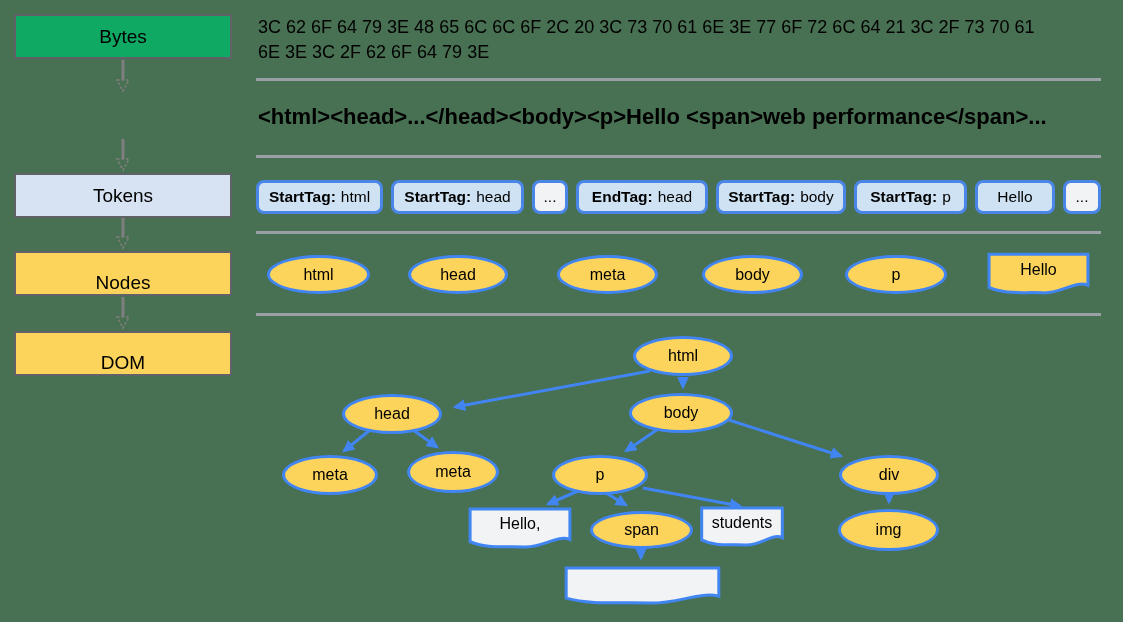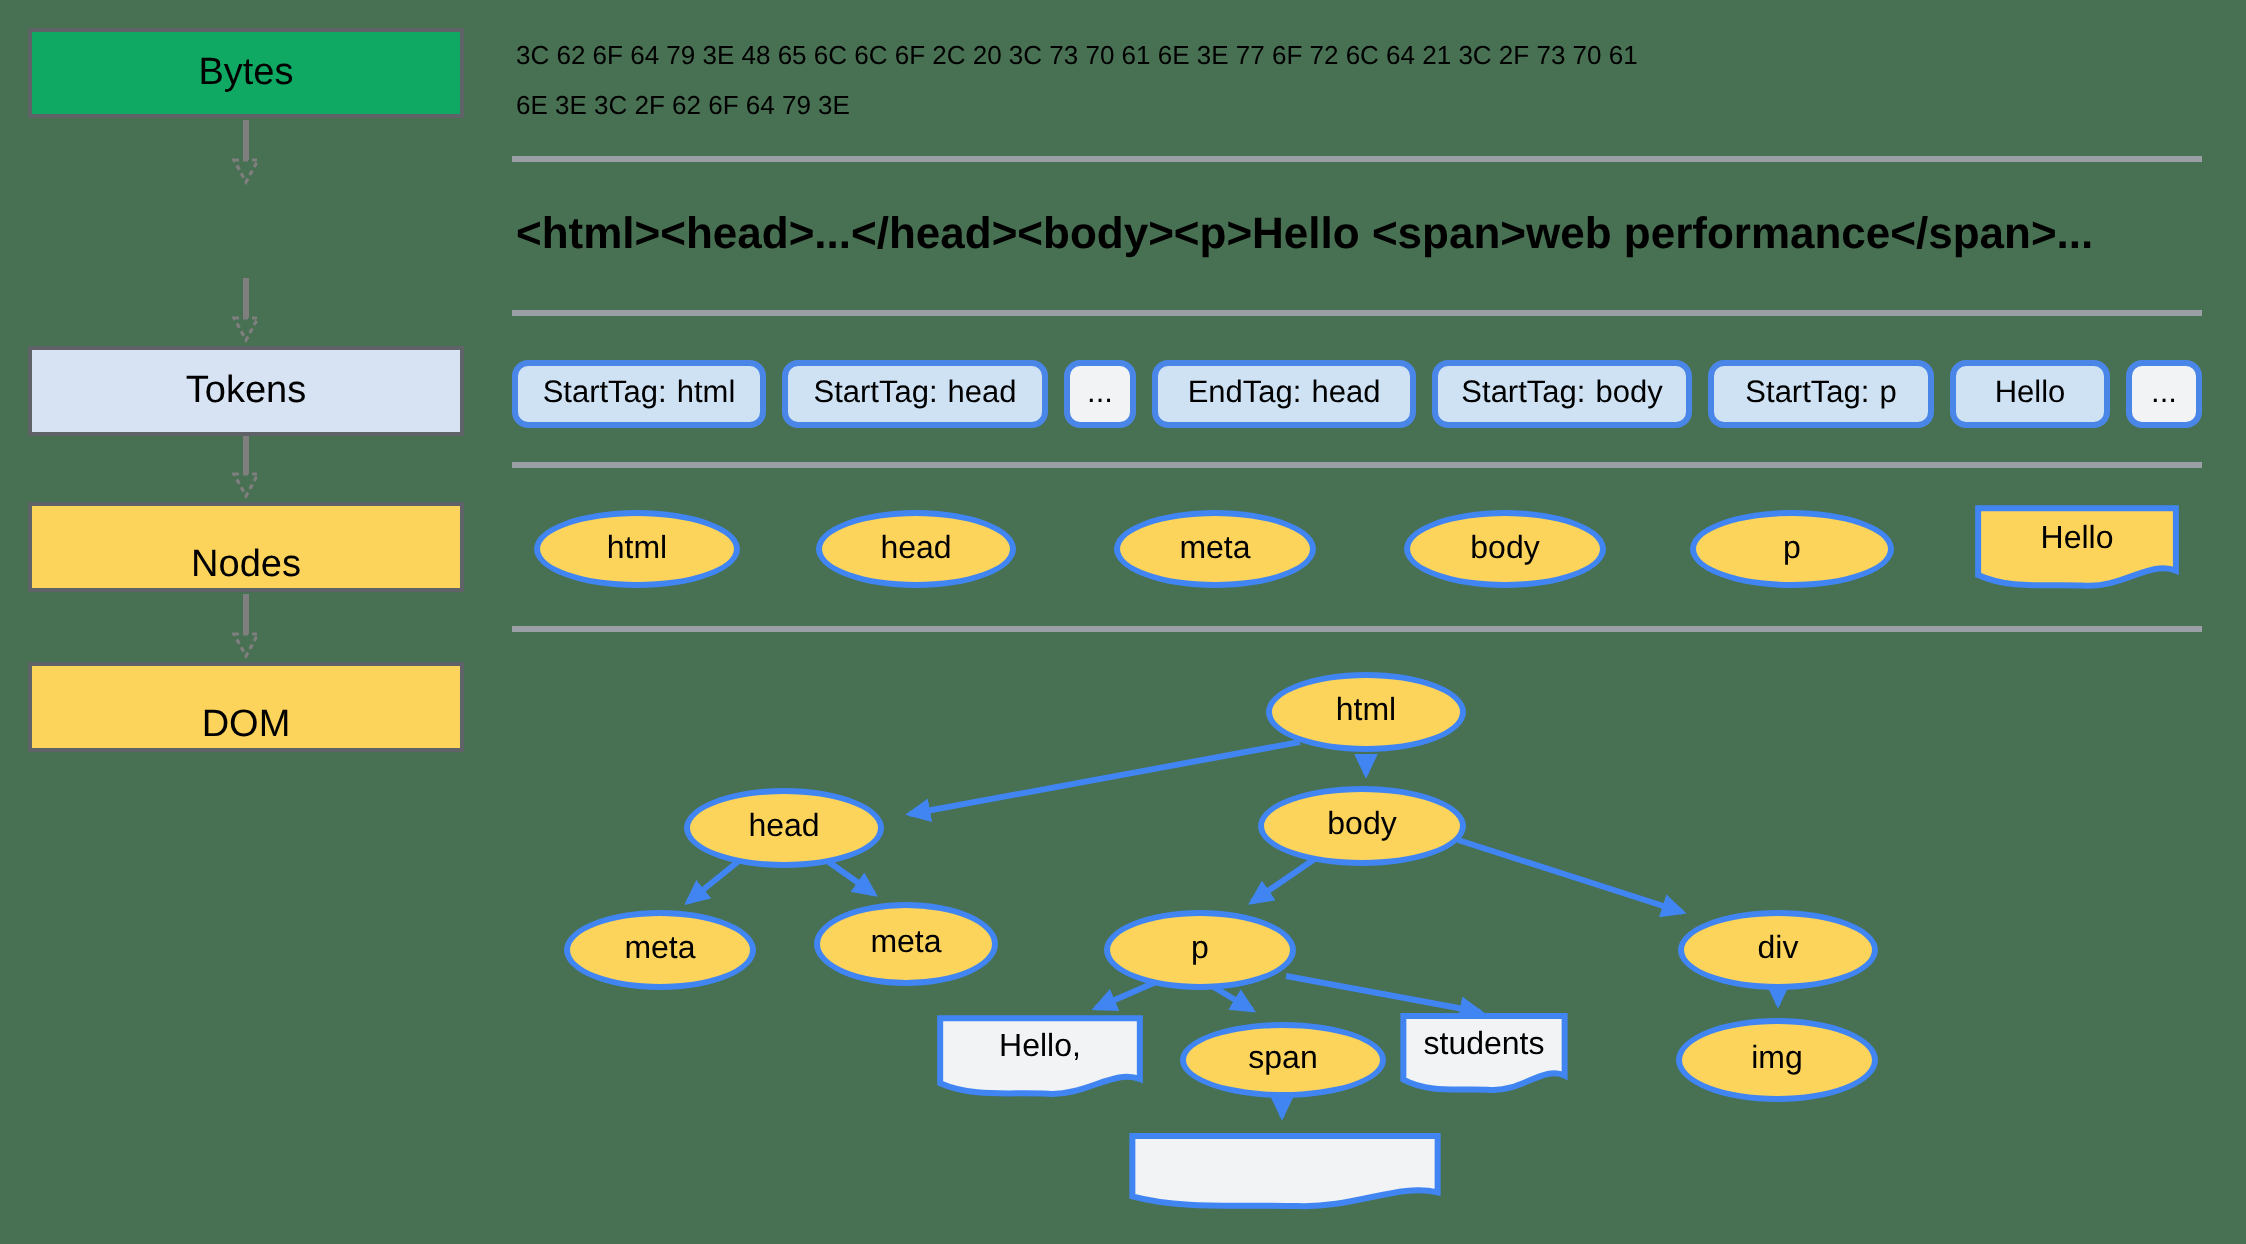--- a/index.html
+++ b/index.html
@@ -17,36 +17,36 @@
   }
   .stage-green  { background:#10A964; }
   .stage-blue   { background:#D7E3F3; }
   .stage-yellow { background:#FCD45C;align-items:flex-end; }
 
   
   .divider { position:absolute; left:256px; width:845px; height:3px; background:#9AA0A6; }
 
   .bytes-text {
     position:absolute; left:258px; top:15px; width:850px;
-    font-size:13px; line-height:25px; white-space:pre;
+    font-size:18px; line-height:25px; white-space:pre;
   }
   .chars-text {
     position:absolute; left:258px; top:104px; width:850px;
     font-size:22px; font-weight:700; white-space:pre;
   }
 
   .token-row { position:absolute; left:256px; top:180px; display:flex; gap:8px; }
   .token {
     height:34px; box-sizing:border-box; flex:0 0 auto;
     border:3px solid #4A86E8; border-radius:8px; background:#CFE2F3;
     display:flex; align-items:center; justify-content:center;
     font-size:15.5px; overflow:hidden;
   }
   .token.light { background:#F1F3F4; }
-  .tok-prefix { font-weight:400; margin-right:5px; }
+  .tok-prefix { font-weight:700; margin-right:5px; }
   .tok-prefix:empty { display:none; margin:0; }
 
   .ellipse {
     position:absolute; box-sizing:border-box;
     background:#FCD45C; border:3px solid #4185F3; border-radius:50%;
     display:flex; align-items:center; justify-content:center; font-size:16px;
     z-index:2;
   }
   .tape { position:absolute; z-index:2; }
   .tape svg { position:absolute; left:0; top:0; width:100%; height:100%; overflow:visible; }

